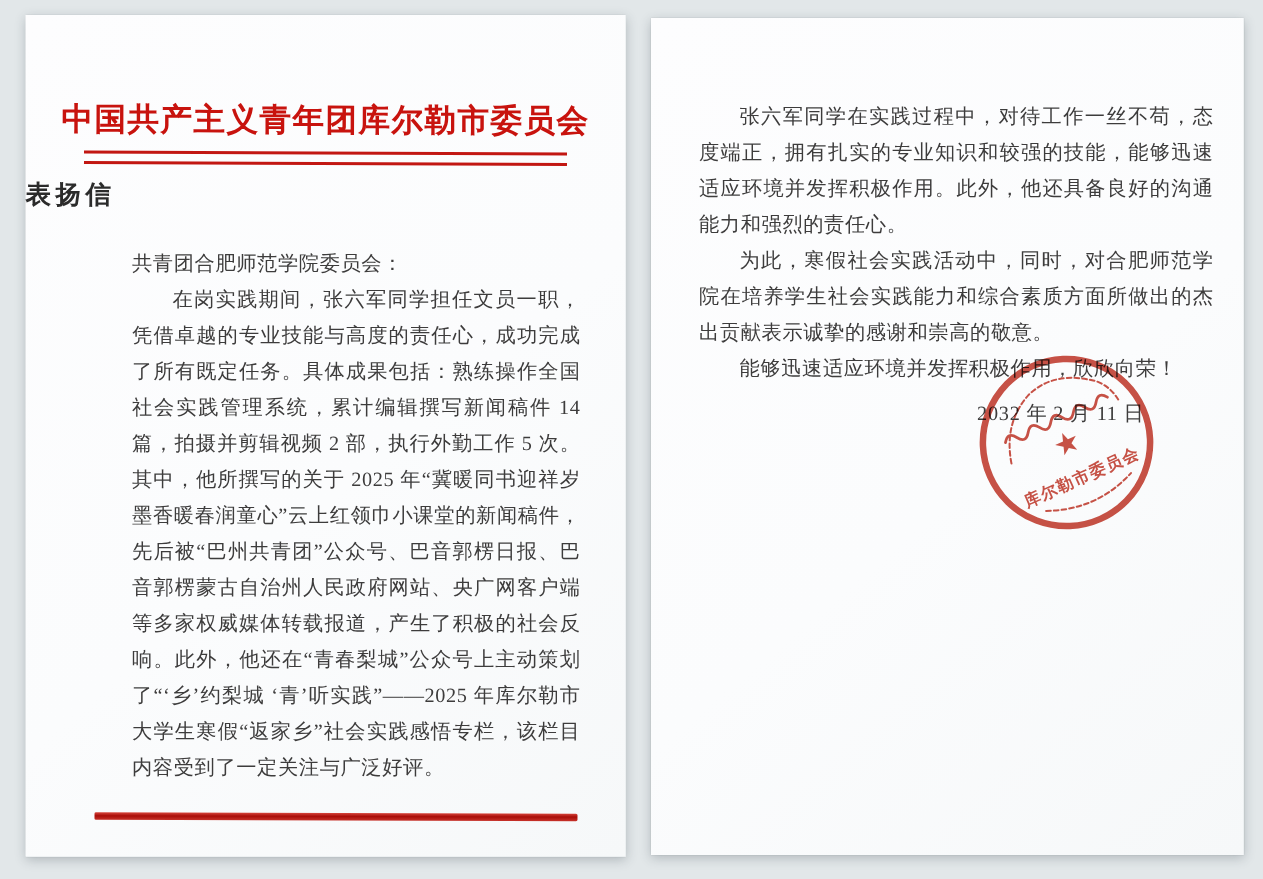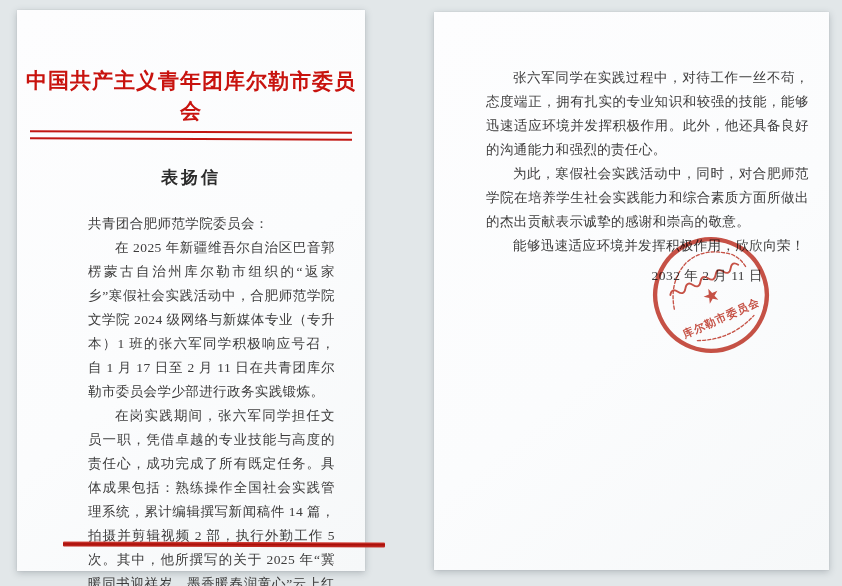--- a/index.html
+++ b/index.html
@@ -7,55 +7,55 @@
     width:842px;height:586px;overflow:hidden;position:relative;
     background:#e2e7e9;
     font-family:"Liberation Serif","DejaVu Serif",serif;
   }
   .canvas{position:absolute;inset:0;}
   .page{
     position:absolute;
     background:linear-gradient(140deg,#fdfdfe 0%,#fbfcfd 55%,#f6f8f9 100%);
     box-shadow:0 2px 7px rgba(55,65,75,.28), 0 0 1px rgba(0,0,0,.12);
   }
-  .page1{left:17px;top:10px;width:348px;height:561px;}
+  .page1{left:17px;top:10px;width:400px;height:561px;}
   .page2{left:434px;top:12px;width:395px;height:558px;}
 
   .letterhead{
     margin-top:56px;text-align:center;
     font-family:"Liberation Sans","DejaVu Sans",sans-serif;
     font-weight:bold;font-size:21px;line-height:30px;
     color:#c8130e;letter-spacing:1px;
     transform:rotate(.2deg);
   }
   .double-rule{
     width:322px;height:5px;margin:5px auto 0;
     border-top:2px solid #c21712;border-bottom:2px solid #c21712;
     transform:rotate(.25deg);
   }
   .doc-title{
-    margin-top:26px;text-align:center;
+    margin-top:8px;text-align:left;
     font-weight:bold;font-size:17px;color:#2b2b2b;letter-spacing:3px;
   }
   .body1{
     margin:23px 30px 0 71px;
   }
   .body-text{
     font-size:13.5px;line-height:24px;color:#3d3c3c;
     text-align:justify;letter-spacing:.4px;
   }
   .body1 p,.body2 p{margin:0;}
   .para{text-indent:2em;}
   .footer-rule{
     position:absolute;left:46px;bottom:24px;width:322px;height:5px;
     background:linear-gradient(180deg,#d6453c 0%,#a90d08 45%,#c7322a 100%);
     border-radius:1px;transform:rotate(.15deg);
   }
 
-  .body2{padding:54px 20px 0 52px;}
+  .body2{padding:54px 20px 0 32px;}
   .signature{
     position:absolute;top:252px;right:64px;text-align:right;
     font-size:13.5px;line-height:23px;color:#3d3c3c;letter-spacing:.5px;
   }
   .signature .sig-date{padding-right:2px;}
 
   .seal{
     position:absolute;left:213px;top:219px;width:128px;height:128px;
     mix-blend-mode:multiply;opacity:.88;
   }
@@ -75,21 +75,20 @@
 
   <div class="page page1">
     <div class="letterhead">中国共产主义青年团库尔勒市委员会</div>
 
     <div class="double-rule"></div>
 
     <div class="doc-title">表扬信</div>
 
     <div class="body1 body-text">
       <p class="salutation">共青团合肥师范学院委员会：</p>
-      <p class="para">在 2025 年新疆维吾尔自治区巴音郭楞蒙古自治州库尔勒市组织的“返家乡”寒假社会实践活动中，合肥师范学院文学院 2024 级网络与新媒体专业（专升本）1 班的张六军同学积极响应号召，自 1 月 17 日至 2 月 11 日在共青团库尔勒市委员会学少部进行政务实践锻炼。</p>
       <p class="para">在岗实践期间，张六军同学担任文员一职，凭借卓越的专业技能与高度的责任心，成功完成了所有既定任务。具体成果包括：熟练操作全国社会实践管理系统，累计编辑撰写新闻稿件 14 篇，拍摄并剪辑视频 2 部，执行外勤工作 5 次。其中，他所撰写的关于 2025 年“冀暖同书迎祥岁　墨香暖春润童心”云上红领巾小课堂的新闻稿件，先后被“巴州共青团”公众号、巴音郭楞日报、巴音郭楞蒙古自治州人民政府网站、央广网客户端等多家权威媒体转载报道，产生了积极的社会反响。此外，他还在“青春梨城”公众号上主动策划了“‘乡’约梨城 ‘青’听实践”——2025 年库尔勒市大学生寒假“返家乡”社会实践感悟专栏，该栏目内容受到了一定关注与广泛好评。</p>
     </div>
 
     <div class="footer-rule"></div>
   </div>
 
   <div class="page page2">
     <div class="body2 body-text">
       <p class="para">张六军同学在实践过程中，对待工作一丝不苟，态度端正，拥有扎实的专业知识和较强的技能，能够迅速适应环境并发挥积极作用。此外，他还具备良好的沟通能力和强烈的责任心。</p>
       <p class="para">为此，寒假社会实践活动中，同时，对合肥师范学院在培养学生社会实践能力和综合素质方面所做出的杰出贡献表示诚挚的感谢和崇高的敬意。</p>

